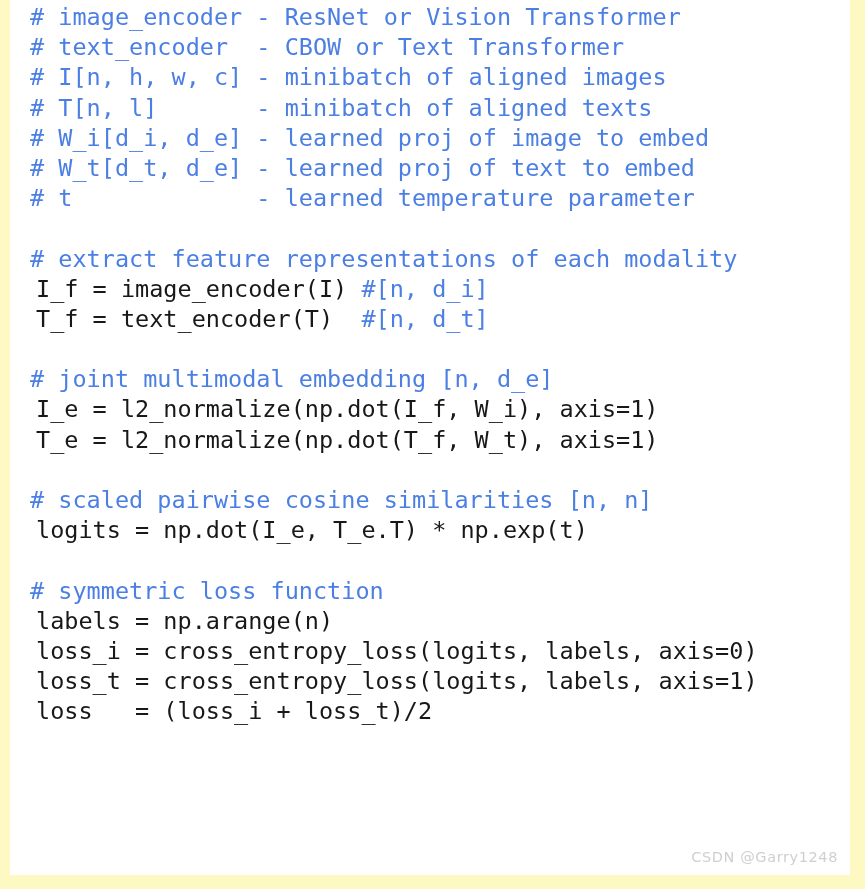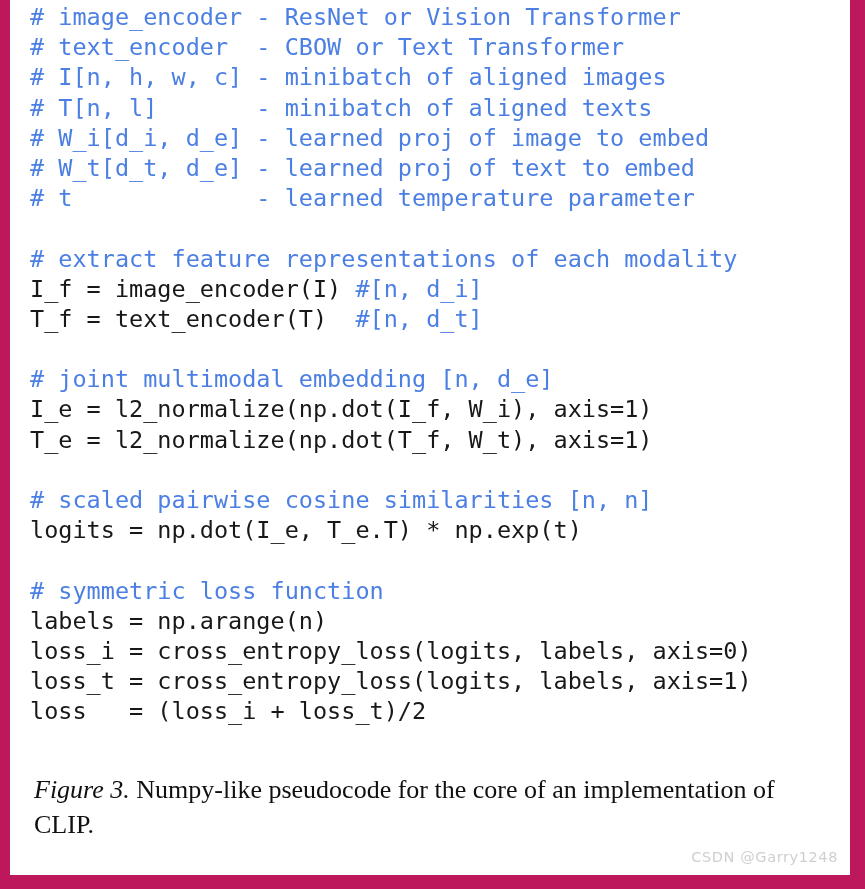--- a/index.html
+++ b/index.html
@@ -12,21 +12,21 @@
     height: 889px;
     background: #fbfbfb;
     font-family: "Liberation Sans", sans-serif;
     overflow: hidden;
   }
 
   #page {
     position: relative;
     width: 865px;
     height: 889px;
-    background: #be185d;
+    background: #fef9c3;
     box-sizing: border-box;
   }
 
   
   #paper {
     position: absolute;
     left: 10px;
     top: 0px;
     width: 840px;
     height: 875px;
@@ -57,20 +57,21 @@
   .code-line.blank {
     height: 30.2px;
   }
 
   .tok-comment {
     color: #4b7fe3;
   }
 
   .tok-code {
     color: #181818;
+    margin-left: 6px;
   }
 
   #caption {
     position: absolute;
     left: 24px;
     top: 772px;
     width: 800px;
     font-family: "Liberation Serif", "DejaVu Serif", serif;
     font-size: 26px;
     line-height: 35px;
@@ -94,20 +95,17 @@
   }
 </style>
 </head>
 <body>
 
 <div id="page">
   <div id="paper">
 
     <div id="code-listing"><span class="code-line"><span class="tok-comment"># image_encoder - ResNet or Vision Transformer</span></span><span class="code-line"><span class="tok-comment"># text_encoder  - CBOW or Text Transformer</span></span><span class="code-line"><span class="tok-comment"># I[n, h, w, c] - minibatch of aligned images</span></span><span class="code-line"><span class="tok-comment"># T[n, l]       - minibatch of aligned texts</span></span><span class="code-line"><span class="tok-comment"># W_i[d_i, d_e] - learned proj of image to embed</span></span><span class="code-line"><span class="tok-comment"># W_t[d_t, d_e] - learned proj of text to embed</span></span><span class="code-line"><span class="tok-comment"># t             - learned temperature parameter</span></span><span class="code-line blank">&nbsp;</span><span class="code-line"><span class="tok-comment"># extract feature representations of each modality</span></span><span class="code-line"><span class="tok-code">I_f = image_encoder(I) </span><span class="tok-comment">#[n, d_i]</span></span><span class="code-line"><span class="tok-code">T_f = text_encoder(T)  </span><span class="tok-comment">#[n, d_t]</span></span><span class="code-line blank">&nbsp;</span><span class="code-line"><span class="tok-comment"># joint multimodal embedding [n, d_e]</span></span><span class="code-line"><span class="tok-code">I_e = l2_normalize(np.dot(I_f, W_i), axis=1)</span></span><span class="code-line"><span class="tok-code">T_e = l2_normalize(np.dot(T_f, W_t), axis=1)</span></span><span class="code-line blank">&nbsp;</span><span class="code-line"><span class="tok-comment"># scaled pairwise cosine similarities [n, n]</span></span><span class="code-line"><span class="tok-code">logits = np.dot(I_e, T_e.T) * np.exp(t)</span></span><span class="code-line blank">&nbsp;</span><span class="code-line"><span class="tok-comment"># symmetric loss function</span></span><span class="code-line"><span class="tok-code">labels = np.arange(n)</span></span><span class="code-line"><span class="tok-code">loss_i = cross_entropy_loss(logits, labels, axis=0)</span></span><span class="code-line"><span class="tok-code">loss_t = cross_entropy_loss(logits, labels, axis=1)</span></span><span class="code-line"><span class="tok-code">loss   = (loss_i + loss_t)/2</span></span></div>
 
-    <div id="caption">
-      <span class="fig-label">Figure 3.</span><span> Numpy-like pseudocode for the core of an implementation of CLIP.</span>
-    </div>
 
     <div id="watermark">CSDN @Garry1248</div>
 
   </div>
 </div>
 
 </body></html>

